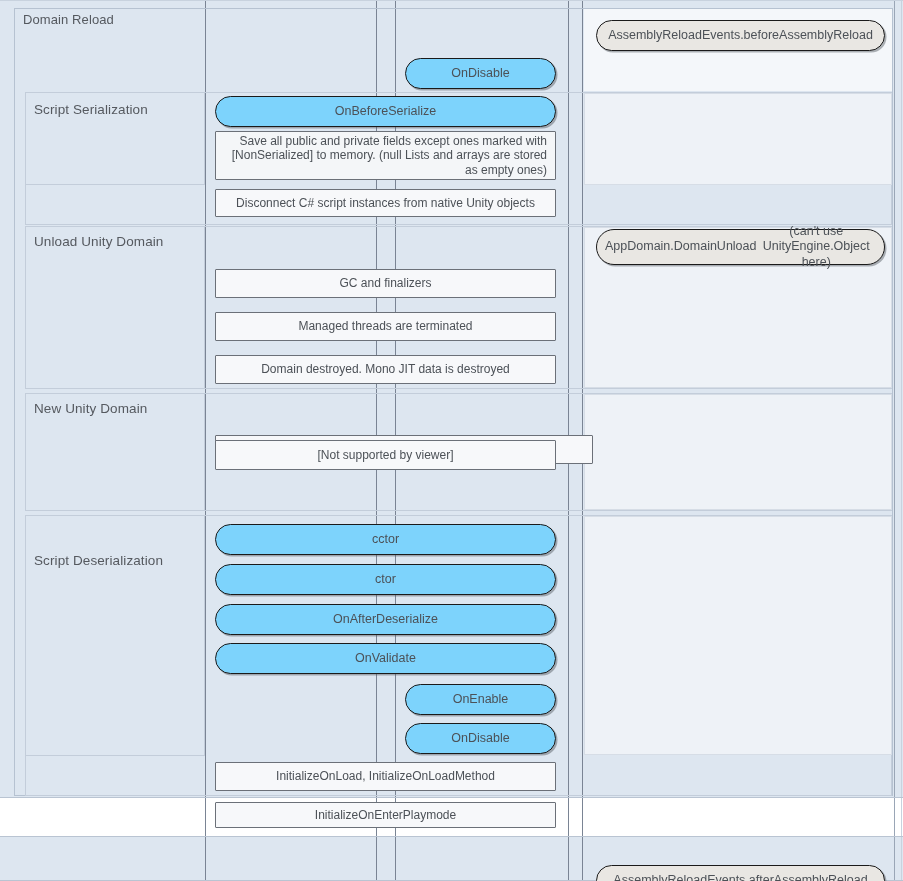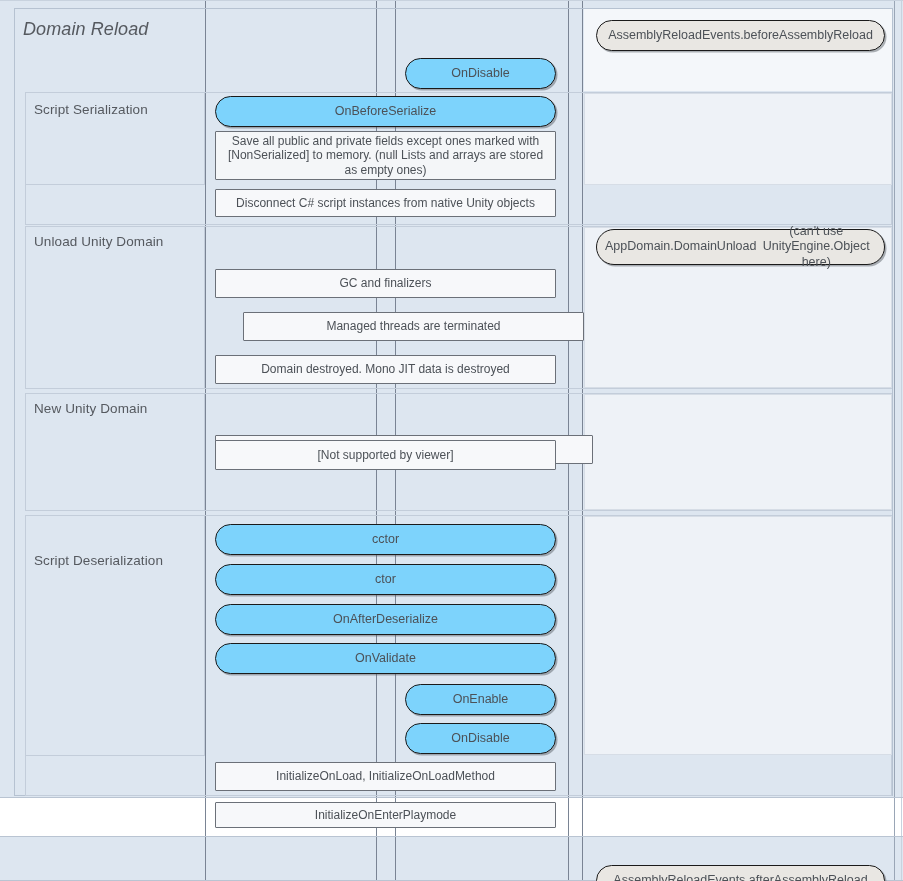--- a/index.html
+++ b/index.html
@@ -67,21 +67,21 @@
   
   .sec-label {
     position: absolute;
     box-sizing: border-box;
     font-size: 13.5px;
     color: #55595f;
     padding: 7px 0 0 9px;
     letter-spacing: .1px;
     white-space: nowrap;
   }
-  .sec-label.big { font-size: 18px; padding-top: 9px; font-style: italic; }
+  .sec-label.big { font-size: 13px; padding-top: 2px; }
 
   
   .rpanel {
     position: absolute;
     box-sizing: border-box;
     background: #eef2f7;
     border: 1px solid #d6dde6;
   }
 
   
@@ -181,39 +181,39 @@
 
   <div class="sec-box" style="left:25px; top:92px; width:867px; height:133px;"></div>
   <div class="sec-box" style="left:25px; top:92px; width:180px; height:93px;"></div>
 
   <div class="sec-label" style="left:25px; top:95px; width:180px; height:24px;">Script Serialization</div>
 
   <div class="rpanel" style="left:584px; top:93px; width:308px; height:92px;"></div>
 
   <div class="node pill shadow-r" style="left:215px; top:96px; width:341px; height:31px;">OnBeforeSerialize</div>
 
-  <div class="node rect" style="left:215px; top:131px; width:341px; height:49px; white-space:normal;">Save all public and private fields except ones marked with [NonSerialized] to memory. (null Lists and arrays are stored as empty ones)</div>
+  <div class="node rect" style="left:215px; top:131px; width:341px; height:49px; white-space:normal;text-align:right;">Save all public and private fields except ones marked with [NonSerialized] to memory. (null Lists and arrays are stored as empty ones)</div>
 
   <div class="node rect softer" style="left:215px; top:189px; width:341px; height:28px;">Disconnect C# script instances from native Unity objects</div>
 
   <div class="sec-box" style="left:25px; top:226px; width:867px; height:163px;"></div>
   <div class="sec-box" style="left:25px; top:226px; width:180px; height:163px;"></div>
 
   <div class="sec-label" style="left:25px; top:227px; width:180px; height:24px;">Unload Unity Domain</div>
 
   <div class="rpanel" style="left:584px; top:227px; width:308px; height:161px;"></div>
 
   <div class="node pill-grey shadow-r" style="left:596px; top:229px; width:289px; height:36px;">
     <span>AppDomain.DomainUnload</span><br>
     <span>(can't use UnityEngine.Object here)</span>
   </div>
 
   <div class="node rect softer" style="left:215px; top:269px; width:341px; height:29px;">GC and finalizers</div>
 
-  <div class="node rect softer" style="left:215px; top:312px; width:341px; height:29px;margin-left:28px;">Managed threads are terminated</div>
+  <div class="node rect softer" style="left:215px; top:312px; width:341px; height:29px;">Managed threads are terminated</div>
 
   <div class="node rect softer" style="left:215px; top:355px; width:341px; height:29px;">Domain destroyed. Mono JIT data is destroyed</div>
 
   <div class="sec-box" style="left:25px; top:393px; width:867px; height:118px;"></div>
   <div class="sec-box" style="left:25px; top:393px; width:180px; height:118px;"></div>
 
   <div class="sec-label" style="left:25px; top:394px; width:180px; height:24px;">New Unity Domain</div>
 
   <div class="rpanel" style="left:584px; top:394px; width:308px; height:116px;"></div>
 

